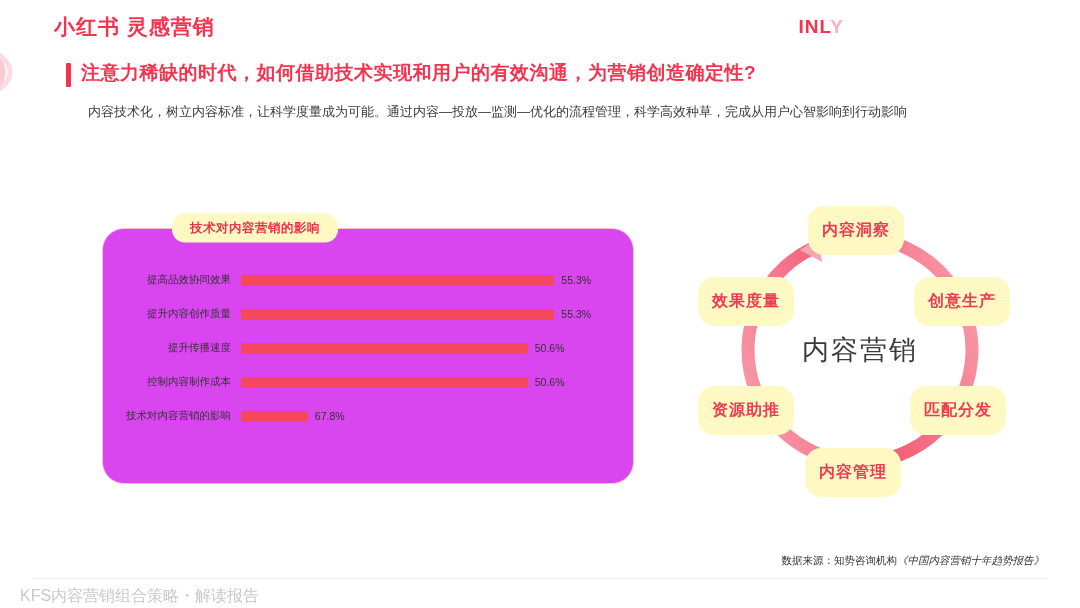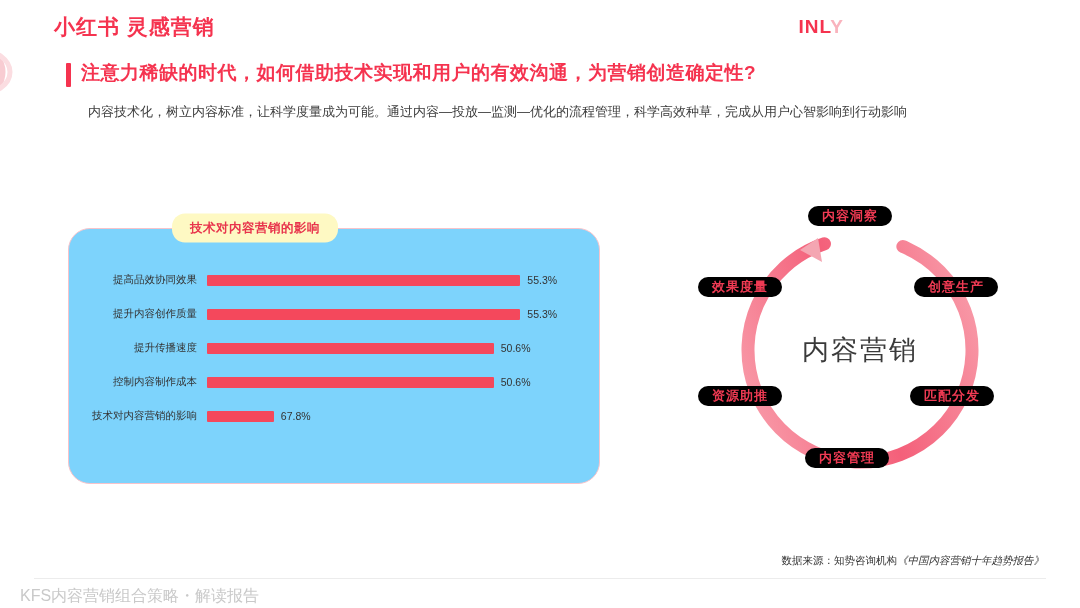--- a/index.html
+++ b/index.html
@@ -87,27 +87,27 @@
     top: 100px;
     font-size: 13px;
     line-height: 23px;
     color: #3c3c3c;
     width: 820px;
   }
 
   
   .chart-card {
     position: absolute;
-    left: 68px;
+    left: 102px;
     top: 228px;
     width: 530px;
     height: 254px;
     border: 1.2px solid #f7c3ca;
     border-radius: 22px;
-    background: #7dd3fc;
+    background: #d946ef;
   }
   .chart-title {
     position: absolute;
     left: 172px;
     top: 228px;
     transform: translateY(-50%);
     background: #fef9c3;
     color: #e8344c;
     font-size: 12.5px;
     font-weight: bold;
@@ -170,26 +170,26 @@
     display: flex;
     align-items: center;
     justify-content: center;
     font-size: 27px;
     color: #3a3a3a;
     letter-spacing: 2px;
     pointer-events: none;
   }
   .node {
     position: absolute;
-    background: #000000;
+    background: #fef9c3;
     color: #ef3a53;
-    font-size: 13px;
+    font-size: 16px;
     font-weight: bold;
     border-radius: 16px;
-    padding: 1px 14px;
+    padding: 14px 14px;
     white-space: nowrap;
     letter-spacing: 1px;
   }
   .node-0 { left: 148px; top: 16px; }   
   .node-1 { left: 254px; top: 87px; }   
   .node-2 { left: 250px; top: 196px; }  
   .node-3 { left: 145px; top: 258px; }  
   .node-4 { left: 38px;  top: 196px; }  
   .node-5 { left: 38px;  top: 87px; }   
 

